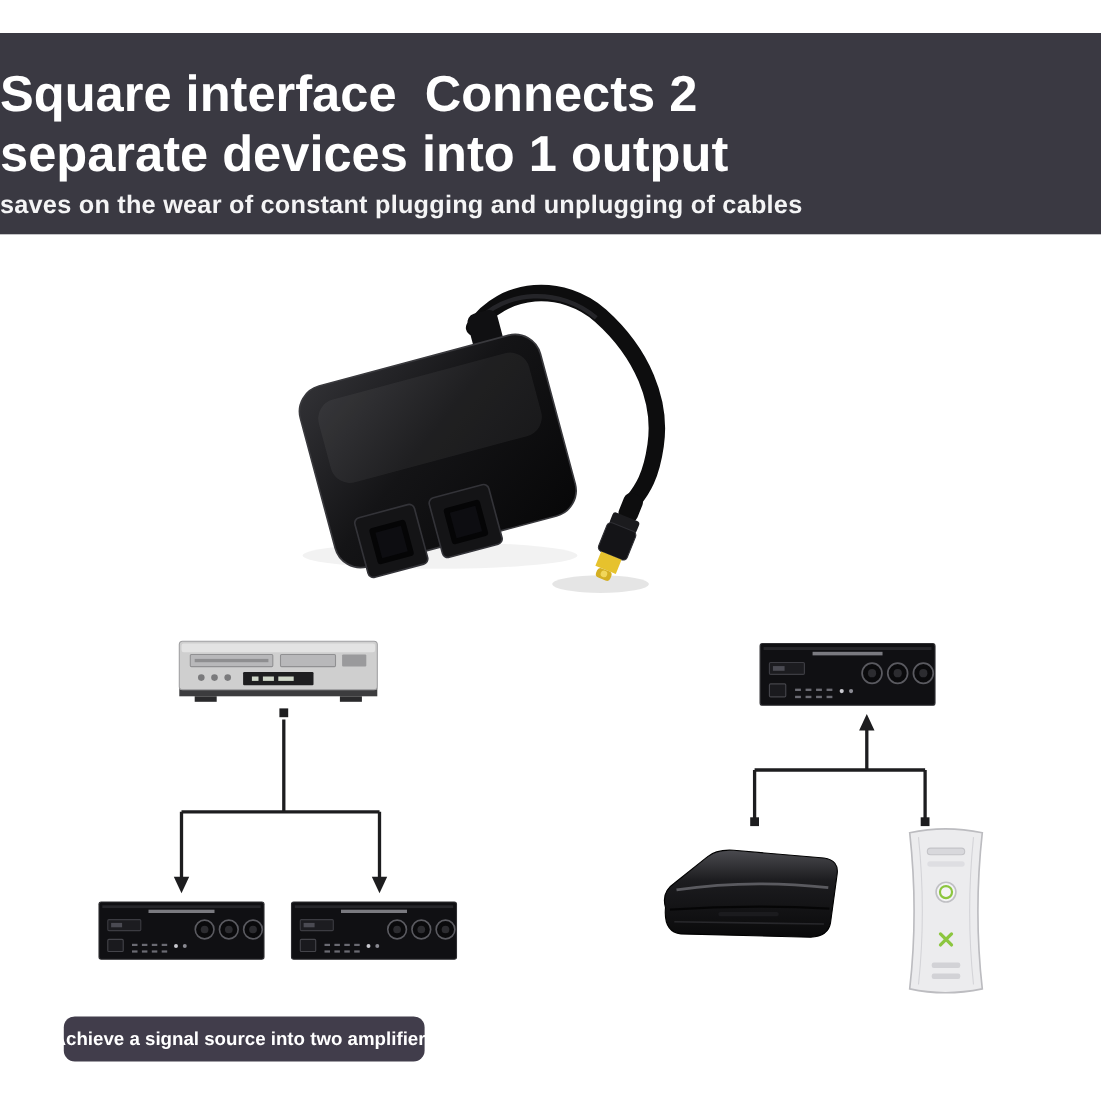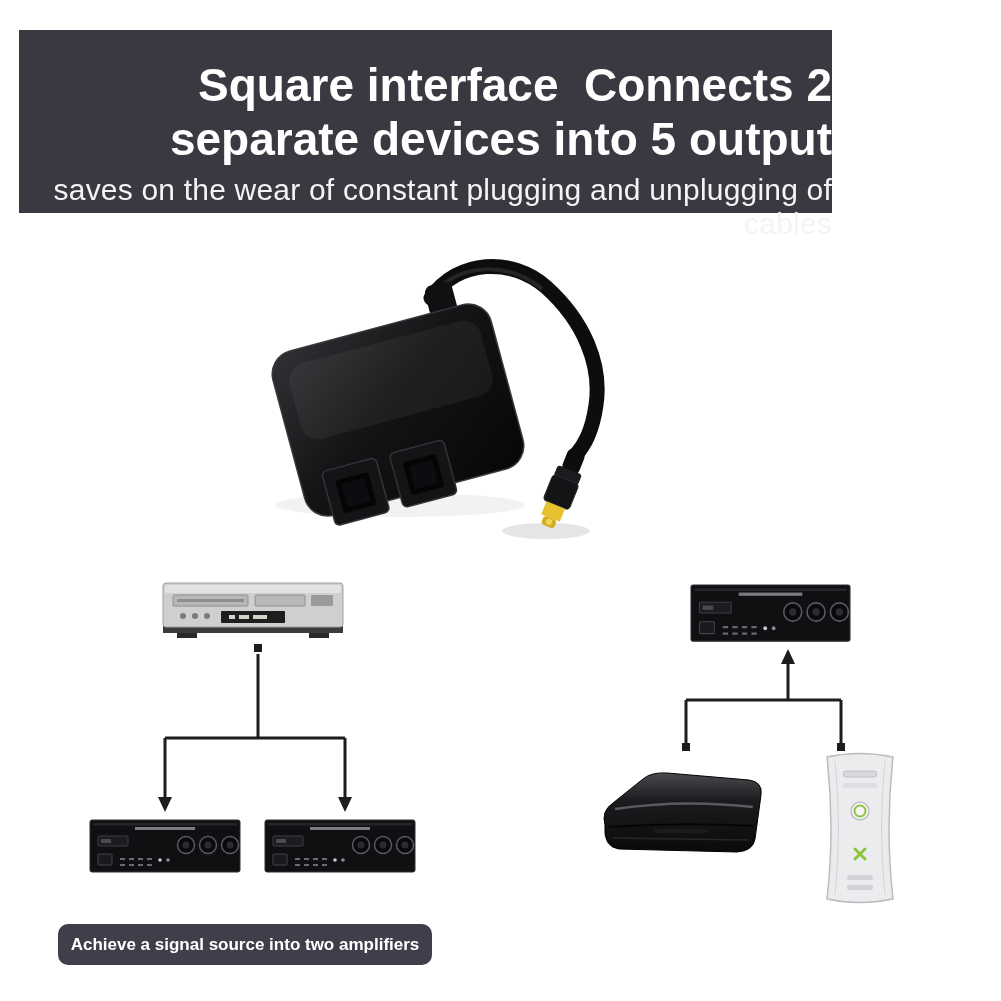--- a/index.html
+++ b/index.html
@@ -3,34 +3,34 @@
 <meta charset="utf-8">
 <title>Product Infographic</title>
 <style>
   * { margin:0; padding:0; box-sizing:border-box; }
   html,body { background:#ffffff; font-family:"Liberation Sans", sans-serif; }
   .page {
     position:relative; width:1001px; height:1001px;
     background:#ffffff; overflow:hidden; margin:0 auto;
   }
   .banner {
-    position:absolute; left:0; top:30px; width:813px; height:183px;
-    background:var(--banner-bg,#3a3942); color:#fff; text-align:right;margin-left:19px;
+    position:absolute; left:0; top:30px; width:1001px; height:183px;
+    background:var(--banner-bg,#3a3942); color:#fff; text-align:left;
   }
   .banner h1 {
     font-size:46px; font-weight:bold; line-height:54px;
     padding-top:28px; letter-spacing:0px; white-space:pre-wrap;
   }
   .banner .subtitle {
-    font-size:30px; font-weight:normal; margin-top:7px; color:#f4f4f5;
+    font-size:23px; font-weight:bold; margin-top:7px; color:#f4f4f5;
     letter-spacing:0.2px;
   }
   .abs { position:absolute; }
   .pill {
-    position:absolute; top:924px; height:41px; width:374px;
+    position:absolute; top:924px; height:41px; width:328px;
     background:var(--caption-bg,#413d4b); color:#fff; border-radius:10px;
     display:flex; align-items:center; justify-content:center;
     font-size:17px; font-weight:bold; white-space:nowrap;
   }
   .pill.left  { left:58px; }
   .pill.right { left:570px; }
   svg { display:block; }
 </style>
 </head>
 <body>
@@ -72,21 +72,21 @@
       </g>
       <circle cx="70" cy="40" r="1.8" fill="#c9c9cf"></circle>
       <circle cx="78" cy="40" r="1.8" fill="#8a8a92"></circle>
     </g>
   </defs>
 </svg>
 
 <div class="page">
 
   <header class="banner">
-    <h1><span>Square interface  Connects 2</span><br><span>separate devices into 5 output</span></h1>
+    <h1><span>Square interface  Connects 2</span><br><span>separate devices into 1 output</span></h1>
     <p class="subtitle">saves on the wear of constant plugging and unplugging of cables</p>
   </header>
 
   <svg class="abs" style="left:230px; top:253px;" width="480" height="300" viewBox="0 0 480 300">
     <ellipse cx="170" cy="252" rx="125" ry="12" fill="rgba(0,0,0,0.05)"></ellipse>
     <ellipse cx="316" cy="278" rx="44" ry="8" fill="rgba(0,0,0,0.10)"></ellipse>
 
     <g>
       <path d="M 201 45 C 228 6, 282 4, 316 34 C 354 68, 372 112, 366 152 C 362 180, 354 192, 346 202" fill="none" stroke="#0d0d0e" stroke-width="15" stroke-linecap="round"></path>
       <path d="M 203 41 C 228 10, 280 8, 312 36" fill="none" stroke="#3e3e44" stroke-width="4" opacity="0.5"></path>

